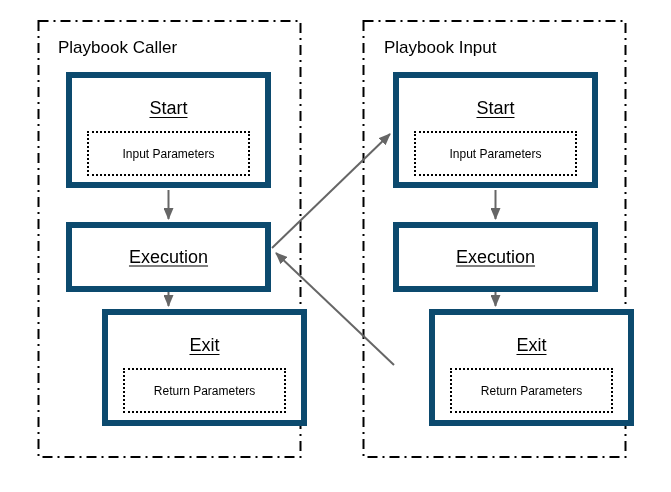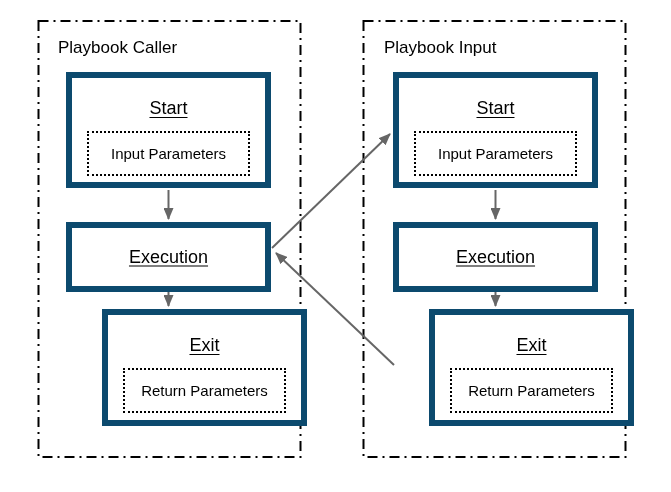--- a/index.html
+++ b/index.html
@@ -62,21 +62,21 @@
     position: absolute;
     left: 15px;
     right: 15px;
     top: 53px;
     height: 45px;
     box-sizing: border-box;
     border: 2px dotted #000000;
     display: flex;
     align-items: center;
     justify-content: center;
-    font-size: 15px;
+    font-size: 12px;
     color: #000000;
     text-align: center;
   }
 </style>
 </head>
 <body>
 
 <div class="canvas">
 
   <svg class="connector-layer" viewBox="0 0 671 492" xmlns="http://www.w3.org/2000/svg">

